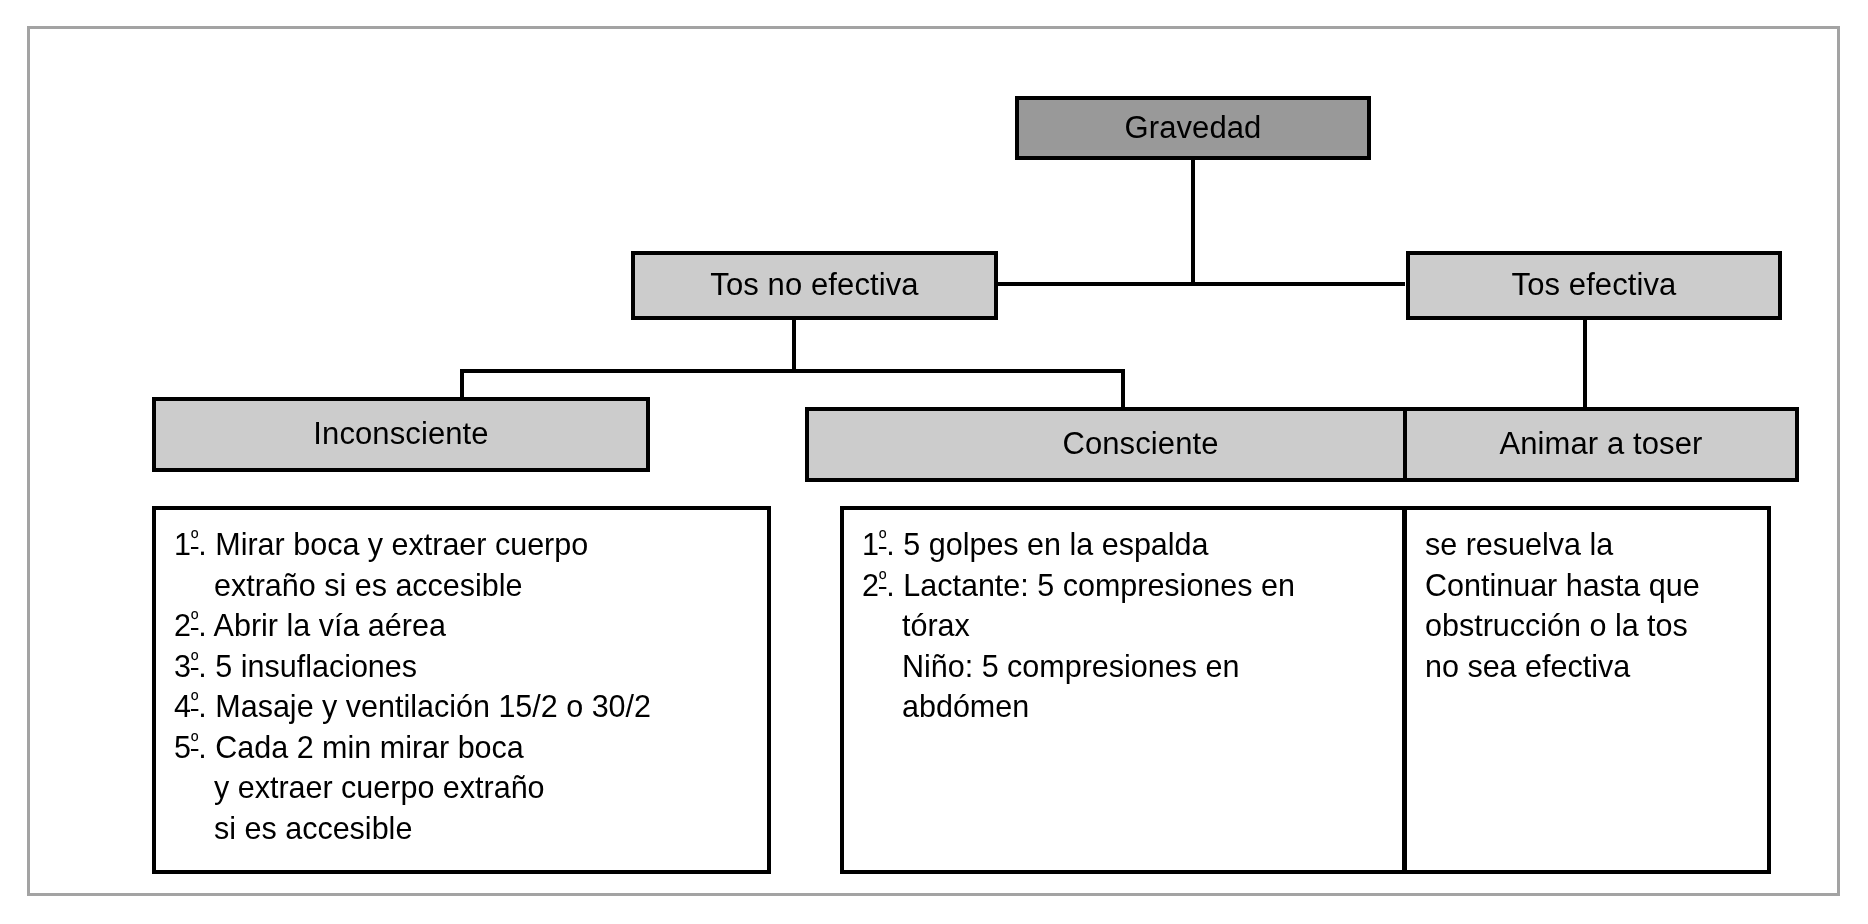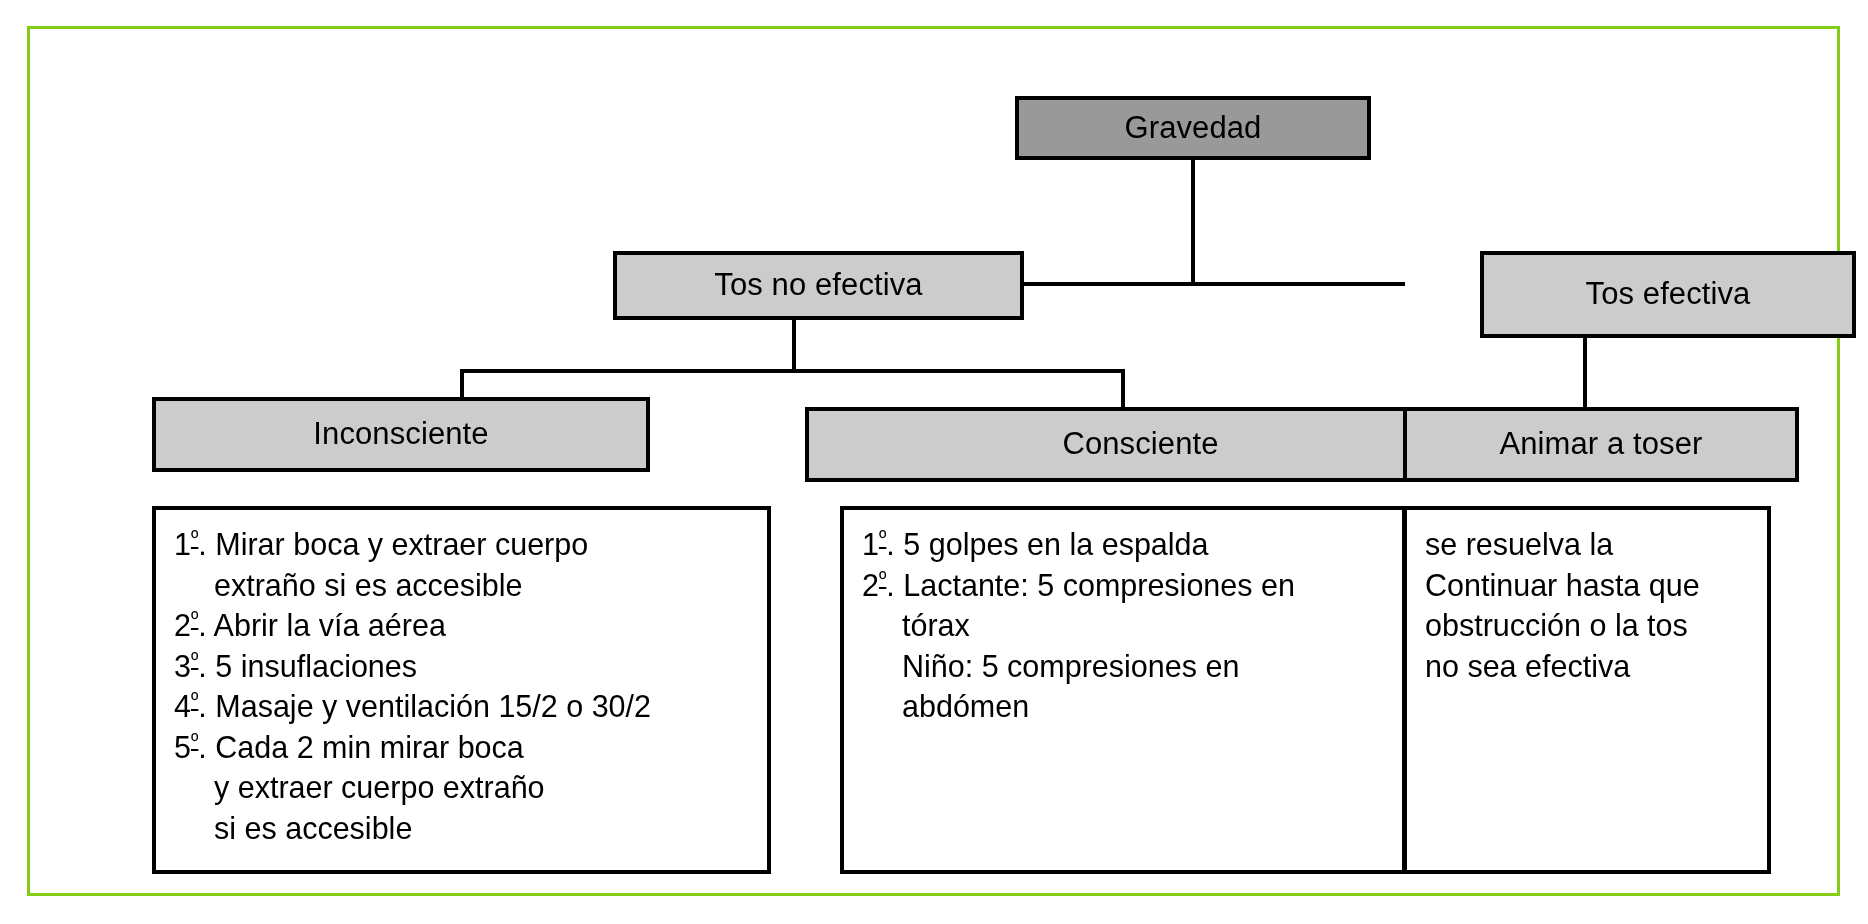--- a/index.html
+++ b/index.html
@@ -16,21 +16,21 @@
     height: 924px;
     background: #ffffff;
     overflow: hidden;
   }
   .outer-frame {
     position: absolute;
     left: 27px;
     top: 26px;
     width: 1813px;
     height: 870px;
-    border: 3px solid #84cc16;
+    border: 3px solid #a3a3a3;
     box-sizing: border-box;
     background: #ffffff;
   }
   .node {
     position: absolute;
     box-sizing: border-box;
     border: 4px solid #000000;
     display: flex;
     align-items: center;
     justify-content: center;
@@ -71,22 +71,22 @@
     background: #000000;
   }
   .hline {
     position: absolute;
     height: 4px;
     background: #000000;
   }
 
   
   #node-gravedad   { left: 985px;  top: 67px;  width: 356px; height: 64px; }
-  #node-tos-no-efectiva { left: 583px;  top: 222px; width: 411px; height: 69px; }
-  #node-tos-efectiva    { left: 1450px; top: 222px; width: 376px; height: 87px; }
+  #node-tos-no-efectiva { left: 601px;  top: 222px; width: 367px; height: 69px; }
+  #node-tos-efectiva    { left: 1376px; top: 222px; width: 376px; height: 69px; }
   #node-inconsciente { left: 122px;  top: 368px; width: 498px; height: 75px; }
   #node-consciente   { left: 775px;  top: 378px; width: 671px; height: 75px; }
   #node-animar       { left: 1373px; top: 378px; width: 396px; height: 75px; }
 
   #detail-inconsciente { left: 122px;  top: 477px; width: 619px; height: 368px; }
   #detail-consciente   { left: 775px;  top: 477px; width: 566px; height: 368px; margin-left: 35px; }
   #detail-animar       { left: 1373px; top: 477px; width: 368px; height: 368px; }
 
   
   #conn-grav-down   { left: 1161px; top: 131px; height: 126px; }

